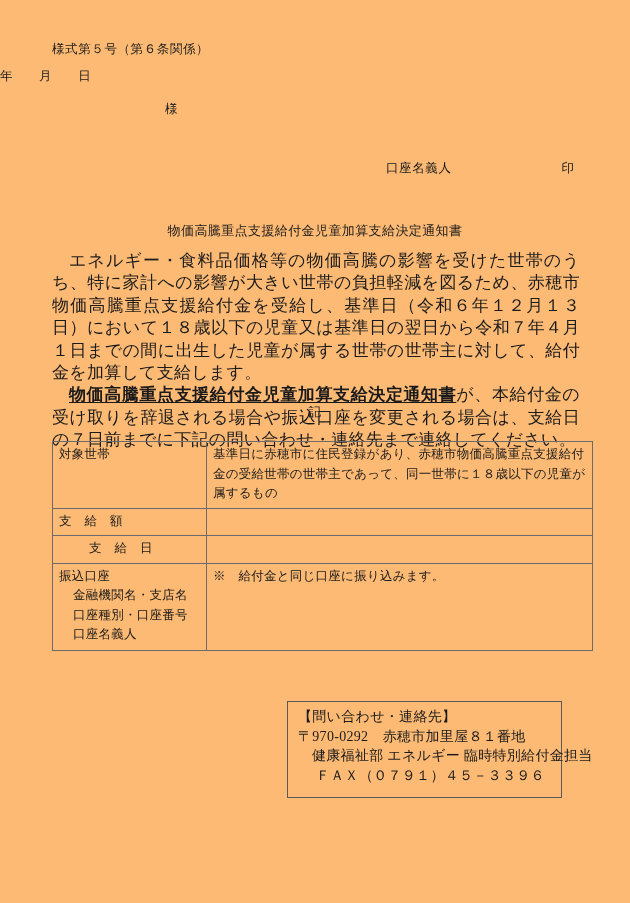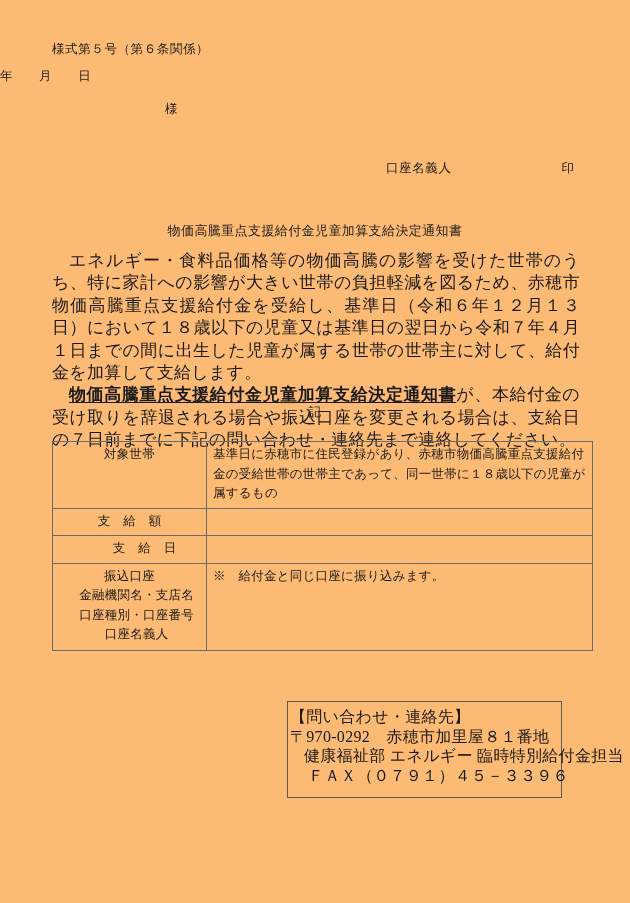--- a/index.html
+++ b/index.html
@@ -115,21 +115,20 @@
   }
   .info-table td {
     border: 1px solid #6b6b6b;
     padding: 3px 6px 4px 6px;
     vertical-align: top;
     line-height: 19.5px;
     letter-spacing: 0.25px;
   }
   .info-table td.label {
     width: 141px;
-    text-align: center;
   }
   .info-table td.value {
     width: 373px;
   }
   .row-target td { height: 57px; }
   .row-amount td { height: 19px; }
   .row-date td { height: 19px; padding-left: 36px; }
   .row-account td { height: 79px; }
   .sub-line {
     display: block;
@@ -138,24 +137,24 @@
 
   
   .contact-box {
     position: absolute;
     left: 287px;
     top: 701px;
     width: 275px;
     height: 97px;
     border: 1px solid #5a5a5a;
     box-sizing: border-box;
-    font-size: 16px;
+    font-size: 14px;
     line-height: 19.6px;
     letter-spacing: 0.3px;
-    padding: 5px 0 0 2px;
+    padding: 5px 0 0 10px;
   }
   .contact-box .ln { display: block; white-space: nowrap; }
   .contact-box .ln.indent1 { padding-left: 14px; }
   .contact-box .ln.indent2 { padding-left: 18px; }
 </style>
 </head>
 <body>
 
 <div class="page">
 

